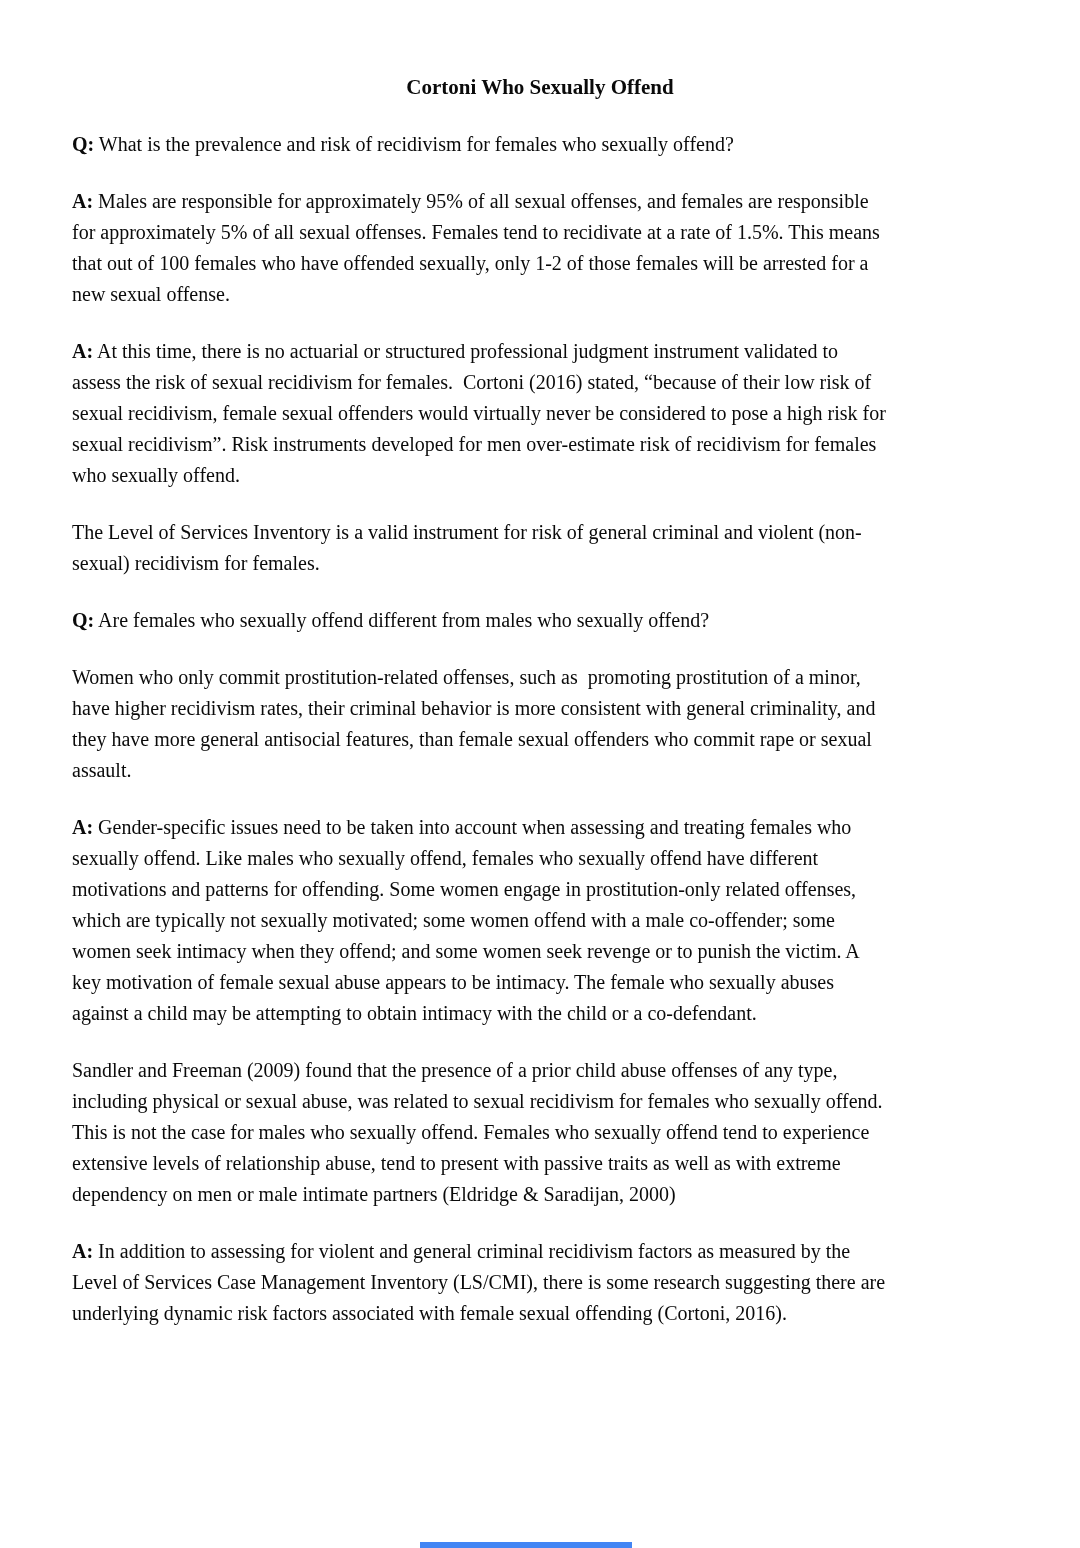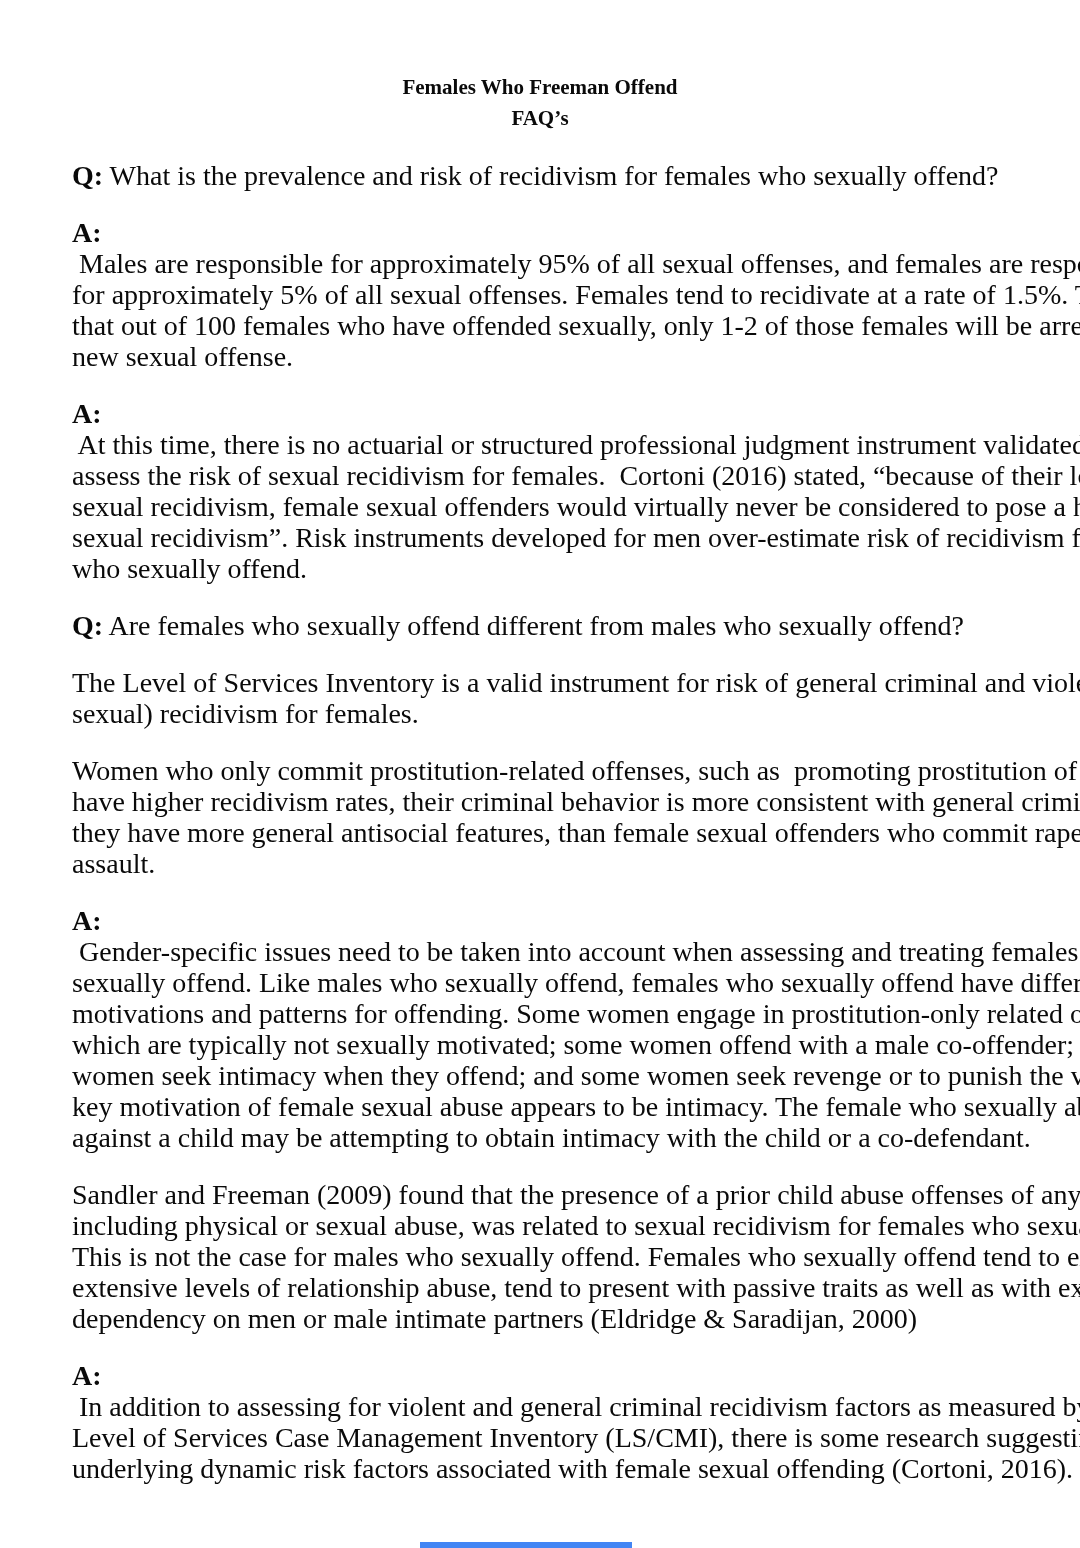--- a/index.html
+++ b/index.html
@@ -21,62 +21,61 @@
   .doc-title {
     text-align: center;
     font-weight: bold;
     font-size: 21px;
     line-height: 31px;
     margin: 0 0 26px 0;
   }
   .doc-title div { white-space: pre; }
   p.block {
     margin: 0 0 26px 0;
-    font-size: 28px;
+    font-size: 20px;
     line-height: 31px;
   }
   p.block strong { font-weight: bold; }
   p.block .txt { white-space: pre; }
   .bottom-bar {
     position: absolute;
     left: 420px;
     bottom: 0;
     width: 212px;
     height: 6px;
     background: #4285f4; 
   }
 </style>
 </head>
 <body>
 
 <div class="page">
 
   <div class="doc-title">
-    <div>Females Who Freeman Offend</div>
-    <div>FAQ’s</div>
+    <div>Cortoni Who Sexually Offend</div>
   </div>
 
   <p class="block"><strong>Q:</strong><span class="txt"> What is the prevalence and risk of recidivism for females who sexually offend?</span></p>
 
   <p class="block"><strong>A:</strong><span class="txt"> Males are responsible for approximately 95% of all sexual offenses, and females are responsible
 for approximately 5% of all sexual offenses. Females tend to recidivate at a rate of 1.5%. This means
 that out of 100 females who have offended sexually, only 1-2 of those females will be arrested for a
 new sexual offense.</span></p>
 
 
   <p class="block"><strong>A:</strong><span class="txt"> At this time, there is no actuarial or structured professional judgment instrument validated to
 assess the risk of sexual recidivism for females.  Cortoni (2016) stated, “because of their low risk of
 sexual recidivism, female sexual offenders would virtually never be considered to pose a high risk for
 sexual recidivism”. Risk instruments developed for men over-estimate risk of recidivism for females
 who sexually offend.</span></p>
 
-  <p class="block"><strong>Q:</strong><span class="txt"> Are females who sexually offend different from males who sexually offend?</span></p>
-
   <p class="block"><strong></strong><span class="txt">The Level of Services Inventory is a valid instrument for risk of general criminal and violent (non-
 sexual) recidivism for females.</span></p>
+
+  <p class="block"><strong>Q:</strong><span class="txt"> Are females who sexually offend different from males who sexually offend?</span></p>
 
   <p class="block"><strong></strong><span class="txt">Women who only commit prostitution-related offenses, such as  promoting prostitution of a minor,
 have higher recidivism rates, their criminal behavior is more consistent with general criminality, and
 they have more general antisocial features, than female sexual offenders who commit rape or sexual
 assault.</span></p>
 
   <p class="block"><strong>A:</strong><span class="txt"> Gender-specific issues need to be taken into account when assessing and treating females who
 sexually offend. Like males who sexually offend, females who sexually offend have different
 motivations and patterns for offending. Some women engage in prostitution-only related offenses,
 which are typically not sexually motivated; some women offend with a male co-offender; some

